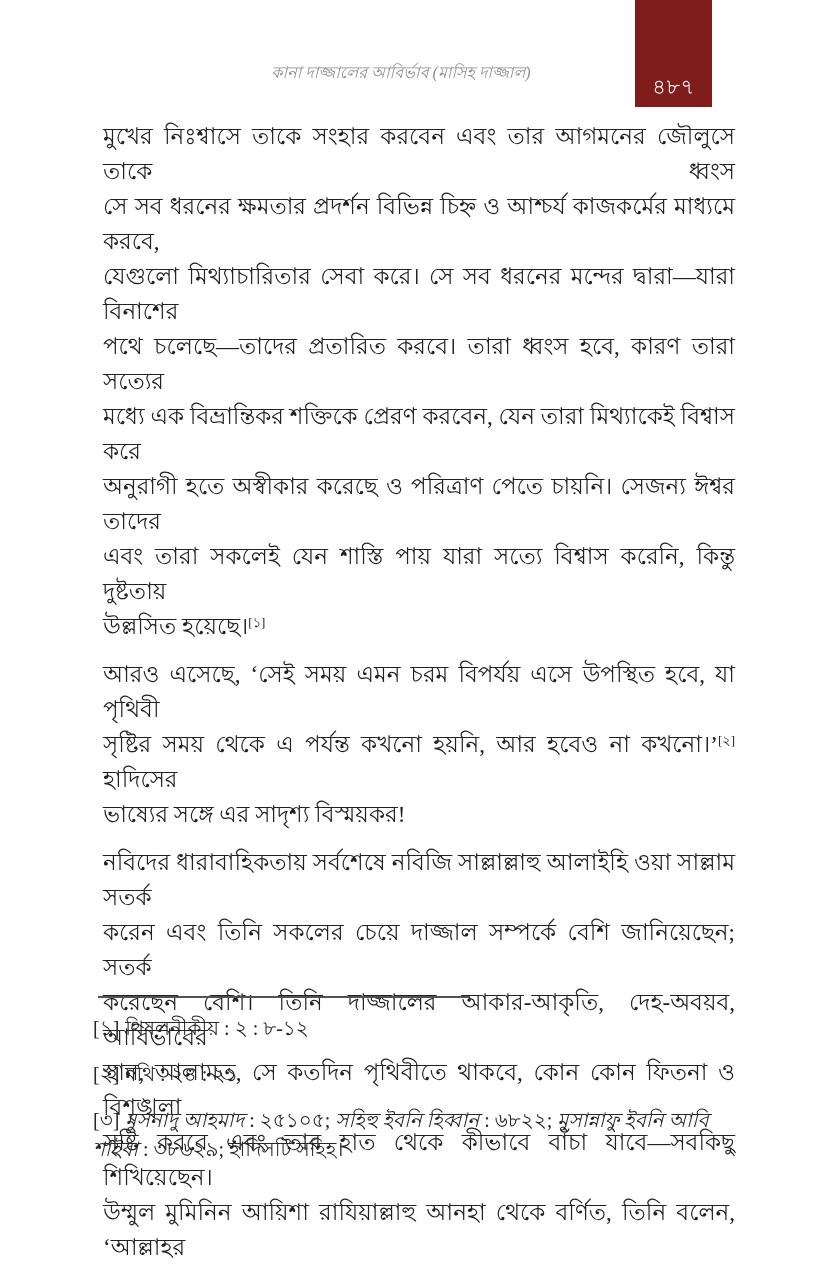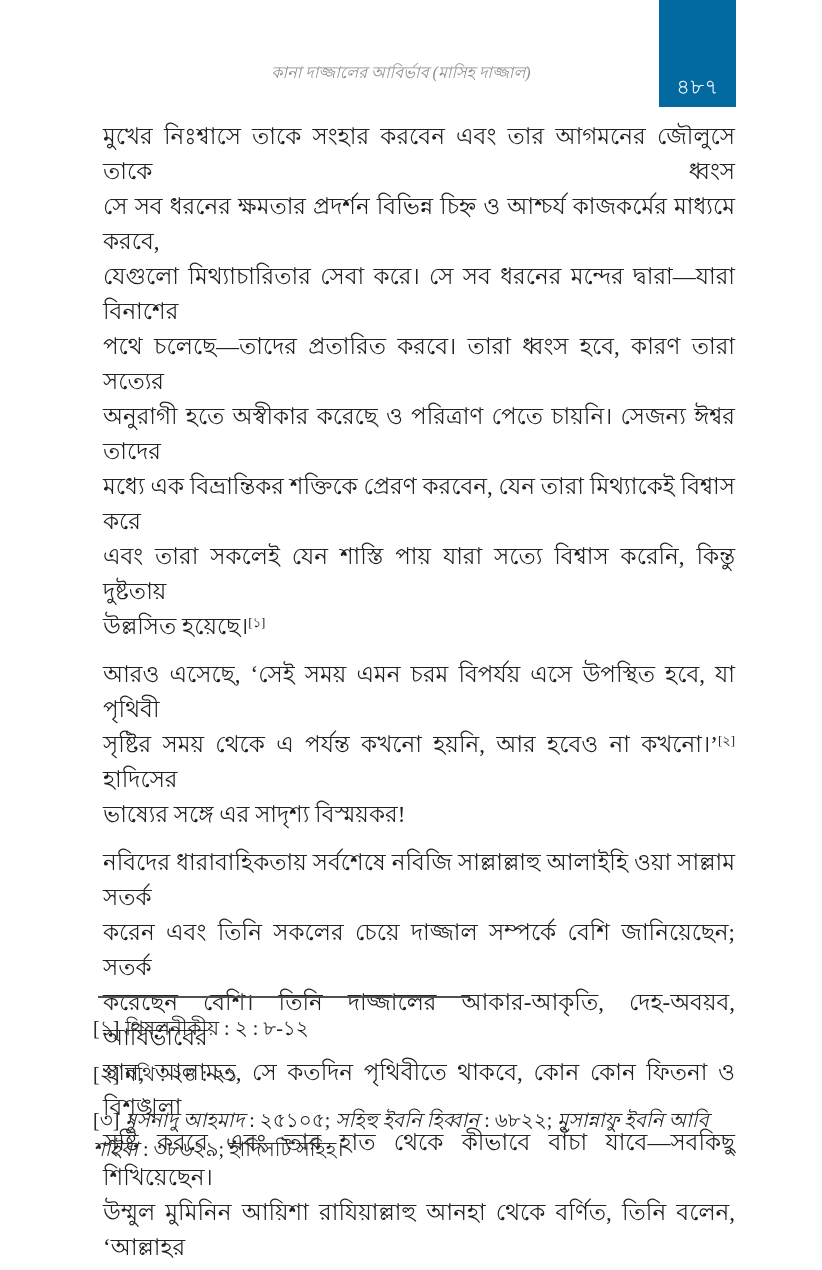--- a/index.html
+++ b/index.html
@@ -16,27 +16,26 @@
     font-family: "Liberation Serif", "DejaVu Serif", serif;
     color: #212121;
   }
   
   .pagenum-box {
     position: absolute;
     left: 635px;
     top: 0;
     width: 77px;
     height: 107px;
-    background: #0369a1;
+    background: #7f1d1d;
     display: flex;
     align-items: flex-end;
     justify-content: center;
     padding-bottom: 9px;
     box-sizing: border-box;
-    margin-left: 24px;
   }
   .pagenum {
     color: #f2f2f2;
     font-size: 21px;
     line-height: 1;
     letter-spacing: 0.5px;
   }
   
   .running-head {
     position: absolute;
@@ -117,22 +116,22 @@
   </div>
 
   <div class="running-head">কানা দাজ্জালের আবির্ভাব (মাসিহ দাজ্জাল)</div>
 
   <main class="body-text">
       <p class="para">
         <span class="line"><span>মুখের নিঃশ্বাসে তাকে সংহার করবেন এবং তার আগমনের জৌলুসে তাকে ধ্বংস</span></span>
         <span class="line"><span>সে সব ধরনের ক্ষমতার প্রদর্শন বিভিন্ন চিহ্ন ও আশ্চর্য কাজকর্মের মাধ্যমে করবে,</span></span>
         <span class="line"><span>যেগুলো মিথ্যাচারিতার সেবা করে। সে সব ধরনের মন্দের দ্বারা—যারা বিনাশের</span></span>
         <span class="line"><span>পথে চলেছে—তাদের প্রতারিত করবে। তারা ধ্বংস হবে, কারণ তারা সত্যের</span></span>
+        <span class="line"><span>মধ্যে এক বিভ্রান্তিকর শক্তিকে প্রেরণ করবেন, যেন তারা মিথ্যাকেই বিশ্বাস করে</span></span>
         <span class="line"><span>অনুরাগী হতে অস্বীকার করেছে ও পরিত্রাণ পেতে চায়নি। সেজন্য ঈশ্বর তাদের</span></span>
-        <span class="line"><span>মধ্যে এক বিভ্রান্তিকর শক্তিকে প্রেরণ করবেন, যেন তারা মিথ্যাকেই বিশ্বাস করে</span></span>
         <span class="line"><span>এবং তারা সকলেই যেন শাস্তি পায় যারা সত্যে বিশ্বাস করেনি, কিন্তু দুষ্টতায়</span></span>
         <span class="line last"><span>উল্লসিত হয়েছে।</span><sup class="fn-ref">[১]</sup></span>
       </p>
       <p class="para">
         <span class="line"><span>আরও এসেছে, ‘সেই সময় এমন চরম বিপর্যয় এসে উপস্থিত হবে, যা পৃথিবী</span></span>
         <span class="line"><span>সৃষ্টির সময় থেকে এ পর্যন্ত কখনো হয়নি, আর হবেও না কখনো।’</span><sup class="fn-ref">[২]</sup><span> হাদিসের</span></span>
         <span class="line last"><span>ভাষ্যের সঙ্গে এর সাদৃশ্য বিস্ময়কর!</span></span>
       </p>
       <p class="para">
         <span class="line"><span>নবিদের ধারাবাহিকতায় সর্বশেষে নবিজি সাল্লাল্লাহু আলাইহি ওয়া সাল্লাম সতর্ক</span></span>

